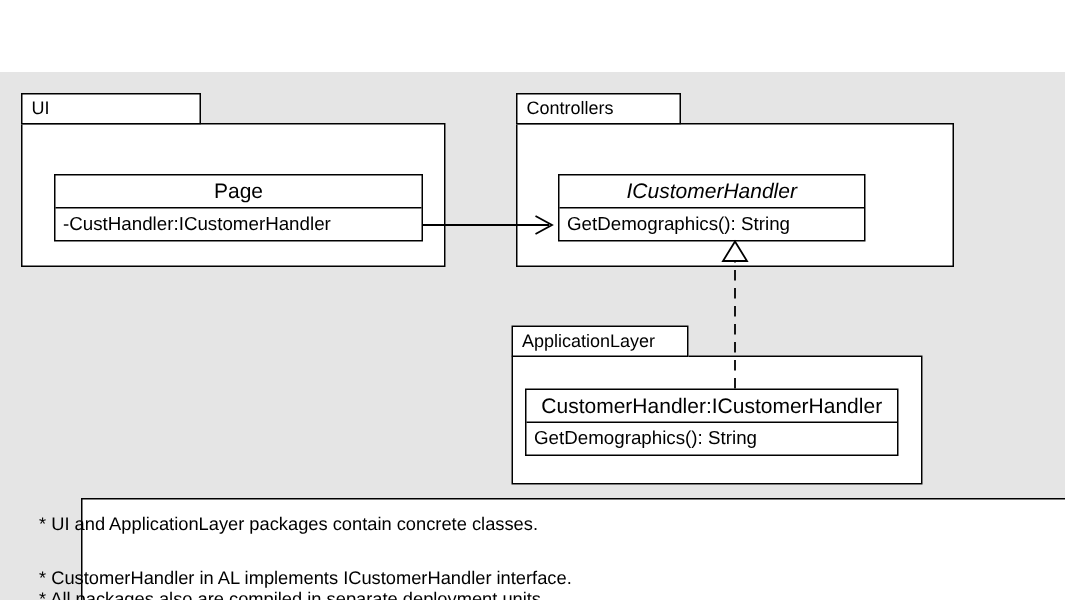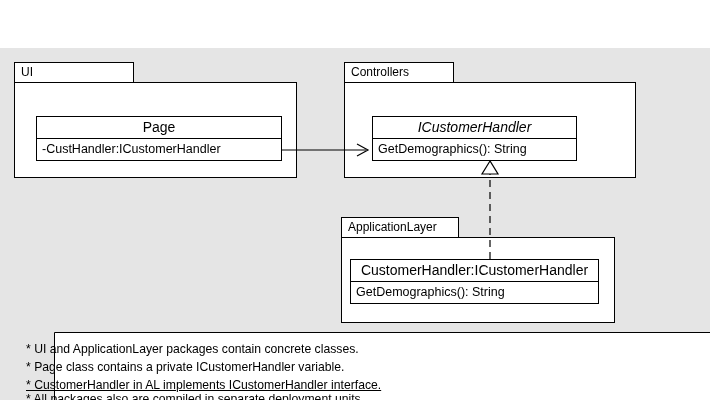--- a/index.html
+++ b/index.html
@@ -137,18 +137,17 @@
       <polygon points="490,113 482,126 498,126" fill="#ffffff" stroke="#000000" stroke-width="1.2"></polygon>
     </g>
   </svg>
 
   <div class="note" style="left:14px; top:284px; width:682px; height:104px;">
     <svg width="682" height="104" viewBox="0 0 682 104">
       <path d="M0.5,0.5 L667.5,0.5 L681.5,14.5 L681.5,103.5 L0.5,103.5 Z" fill="#ffffff" stroke="#000000" stroke-width="1"></path>
       <path d="M667.5,0.5 L667.5,14.5 L681.5,14.5" fill="none" stroke="#000000" stroke-width="1"></path>
     </svg>
     <div class="note-text" style="top:8px;">* UI and ApplicationLayer packages contain concrete classes.</div>
-    <div class="note-text" style="top:26px;">* Page class contains a private ICustomerHandler variable.</div>
-    <div class="note-text" style="top:44px;text-decoration:underline;">* CustomerHandler in AL implements ICustomerHandler interface.</div>
+    <div class="note-text" style="top:44px;">* CustomerHandler in AL implements ICustomerHandler interface.</div>
     <div class="note-text" style="top:58px;">* All packages also are compiled in separate deployment units.</div>
   </div>
 
 </div>
 
 </body></html>

